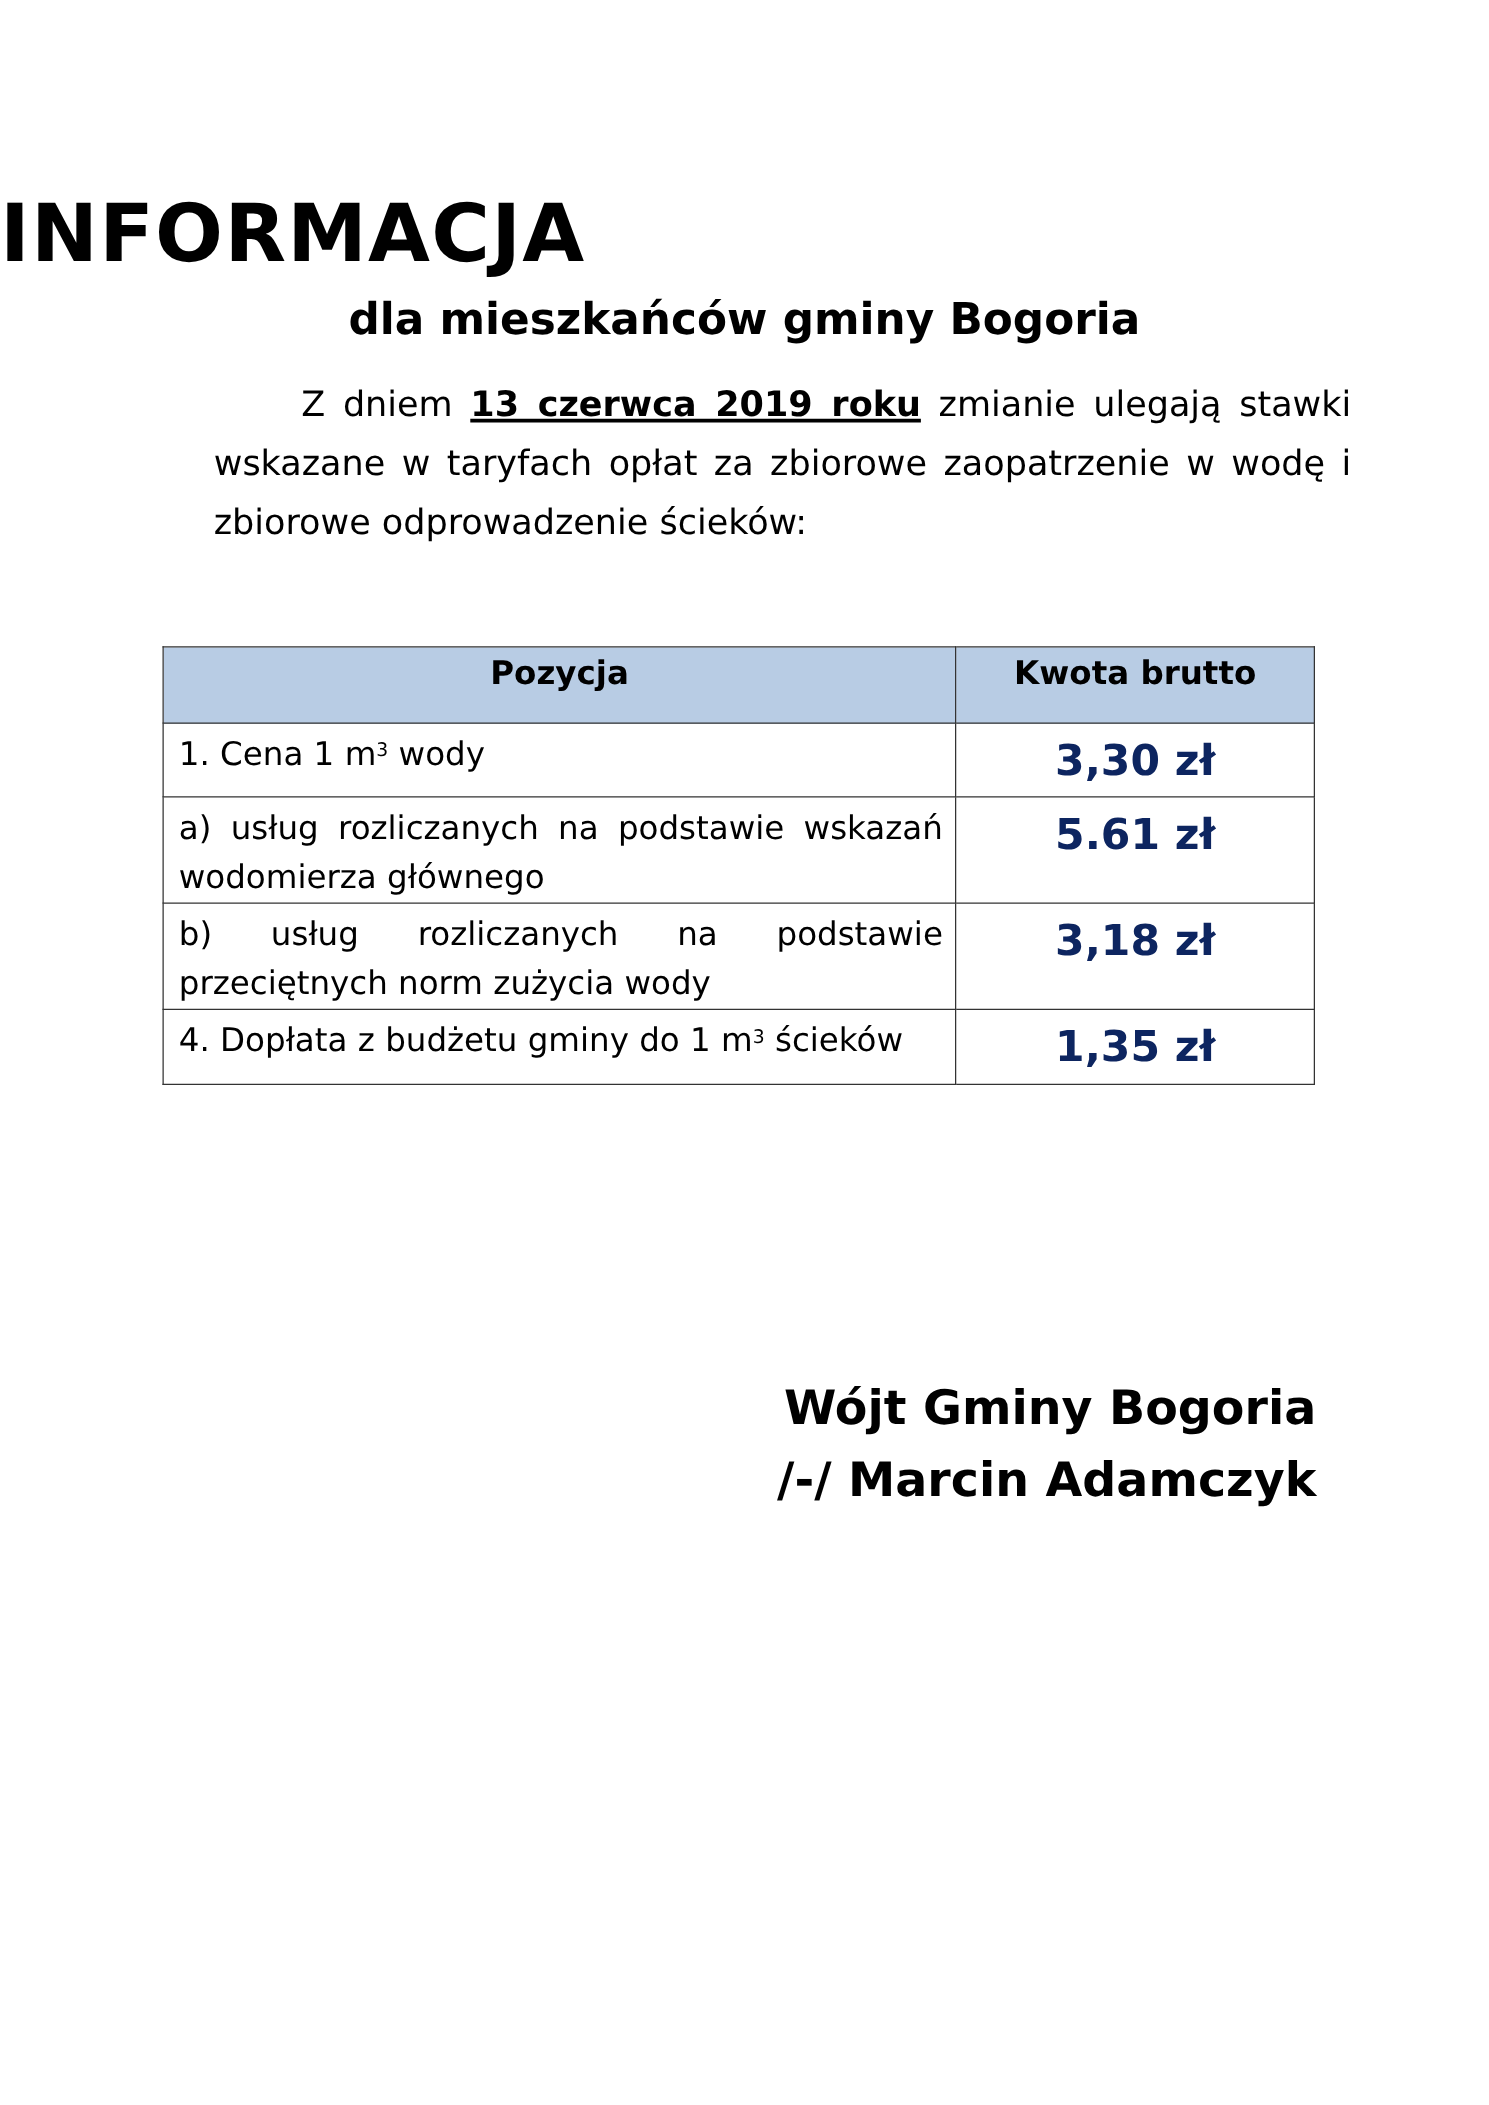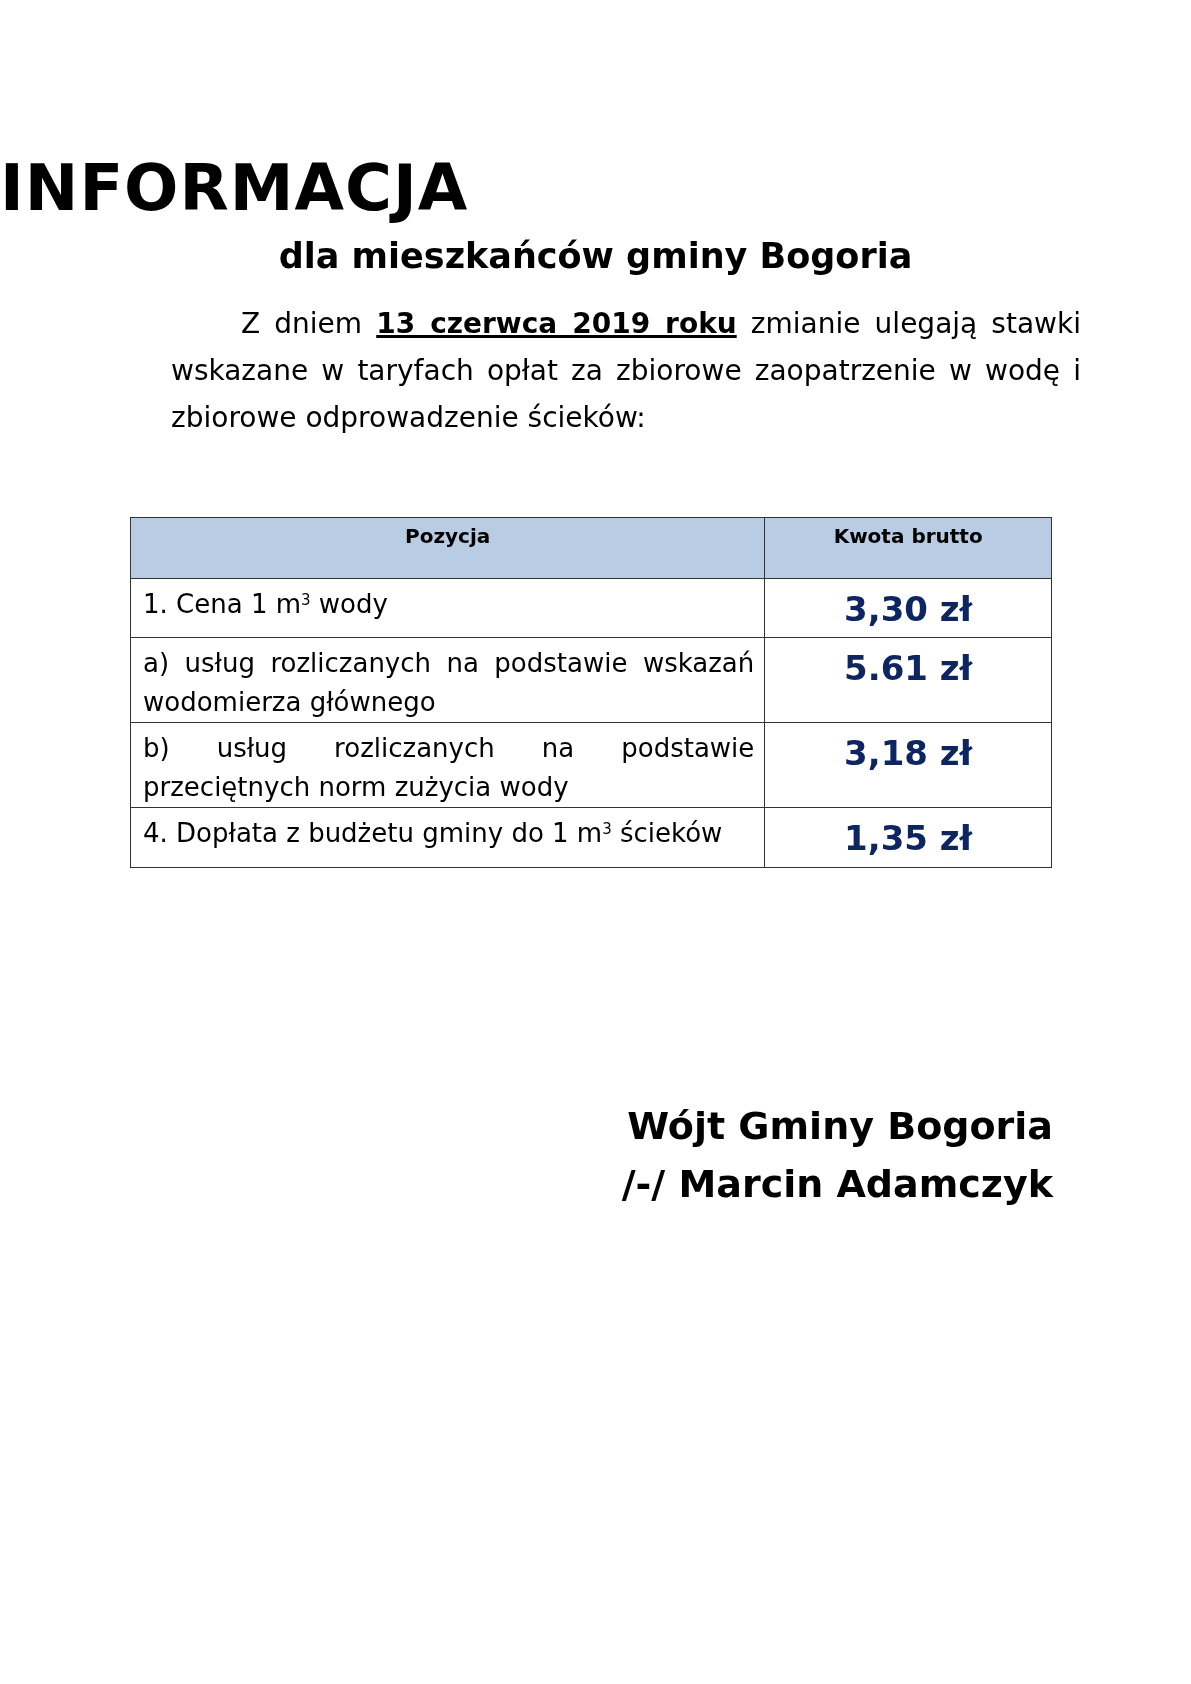--- a/index.html
+++ b/index.html
@@ -4,21 +4,21 @@
 <style>
   html, body { margin:0; padding:0; background:#ffffff; }
   body { width:1191px; height:1684px; position:relative; font-family:"DejaVu Sans", sans-serif; color:#000; overflow:hidden; }
   .title { position:absolute; top:148px; left:0; width:1191px; text-align:left; font-weight:bold; font-size:64px; line-height:80px; letter-spacing:1px; }
   .subtitle { position:absolute; top:232px; left:0; width:1191px; text-align:center; font-weight:bold; font-size:35px; line-height:48px; }
   .intro { position:absolute; top:300px; left:143px; width:910px; font-size:28px; line-height:47px; text-align:justify; text-align-last:left;margin-left:28px; }
   .intro .indent { display:inline-block; width:70px; }
   .intro .date { font-weight:bold; text-decoration:underline; text-decoration-thickness:3px; }
   table.tariff { position:absolute; top:517px; left:130px; width:922px; border-collapse:collapse; font-size:26px; }
   table.tariff td, table.tariff th { border:1.5px solid #333; vertical-align:top; padding:0; }
-  table.tariff th { background:#b8cce4; font-weight:bold; font-size:20px; height:60px; text-align:center; padding-top:6px; box-sizing:border-box; }
+  table.tariff th { background:#b8cce4; font-weight:bold; font-size:26px; height:60px; text-align:center; padding-top:6px; box-sizing:border-box; }
   .col1 { width:635px; }
   .col2 { width:287px; }
   td.pos { padding:6px 10px 0 12px !important; line-height:39px; text-align:justify; text-align-last:left; box-sizing:border-box; }
   td.amt { text-align:center; color:#0d2560; font-weight:bold; font-size:34px; padding-top:10px !important; box-sizing:border-box; }
   sup { font-size:15px; vertical-align:top; position:relative; top:-4px; }
   .dash-line { display:inline-block; width:164px; height:3px; background:#0d2560; margin-top:26px; }
   .sign { position:absolute; left:600px; width:453px; text-align:right; font-weight:bold; font-size:38px; line-height:40px; }
 </style>
 </head>
 <body>

